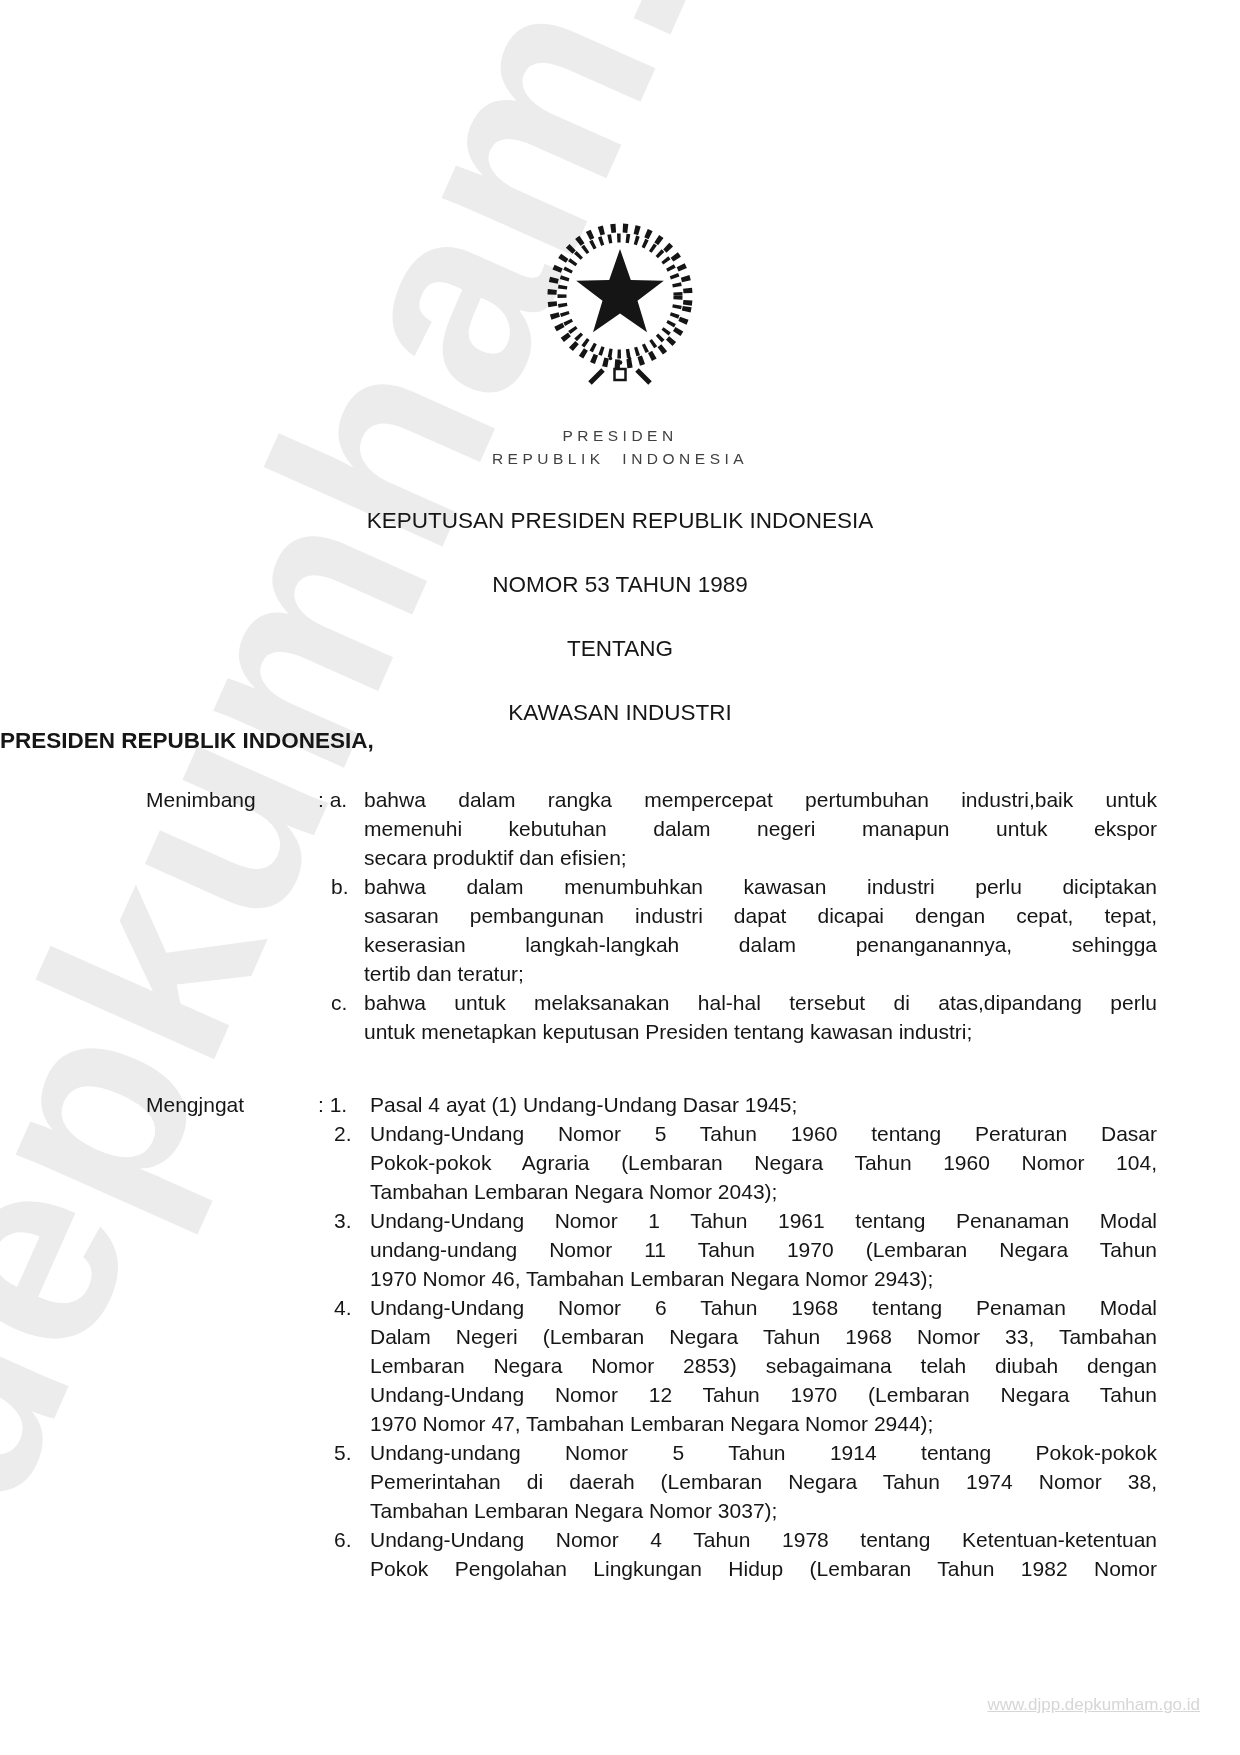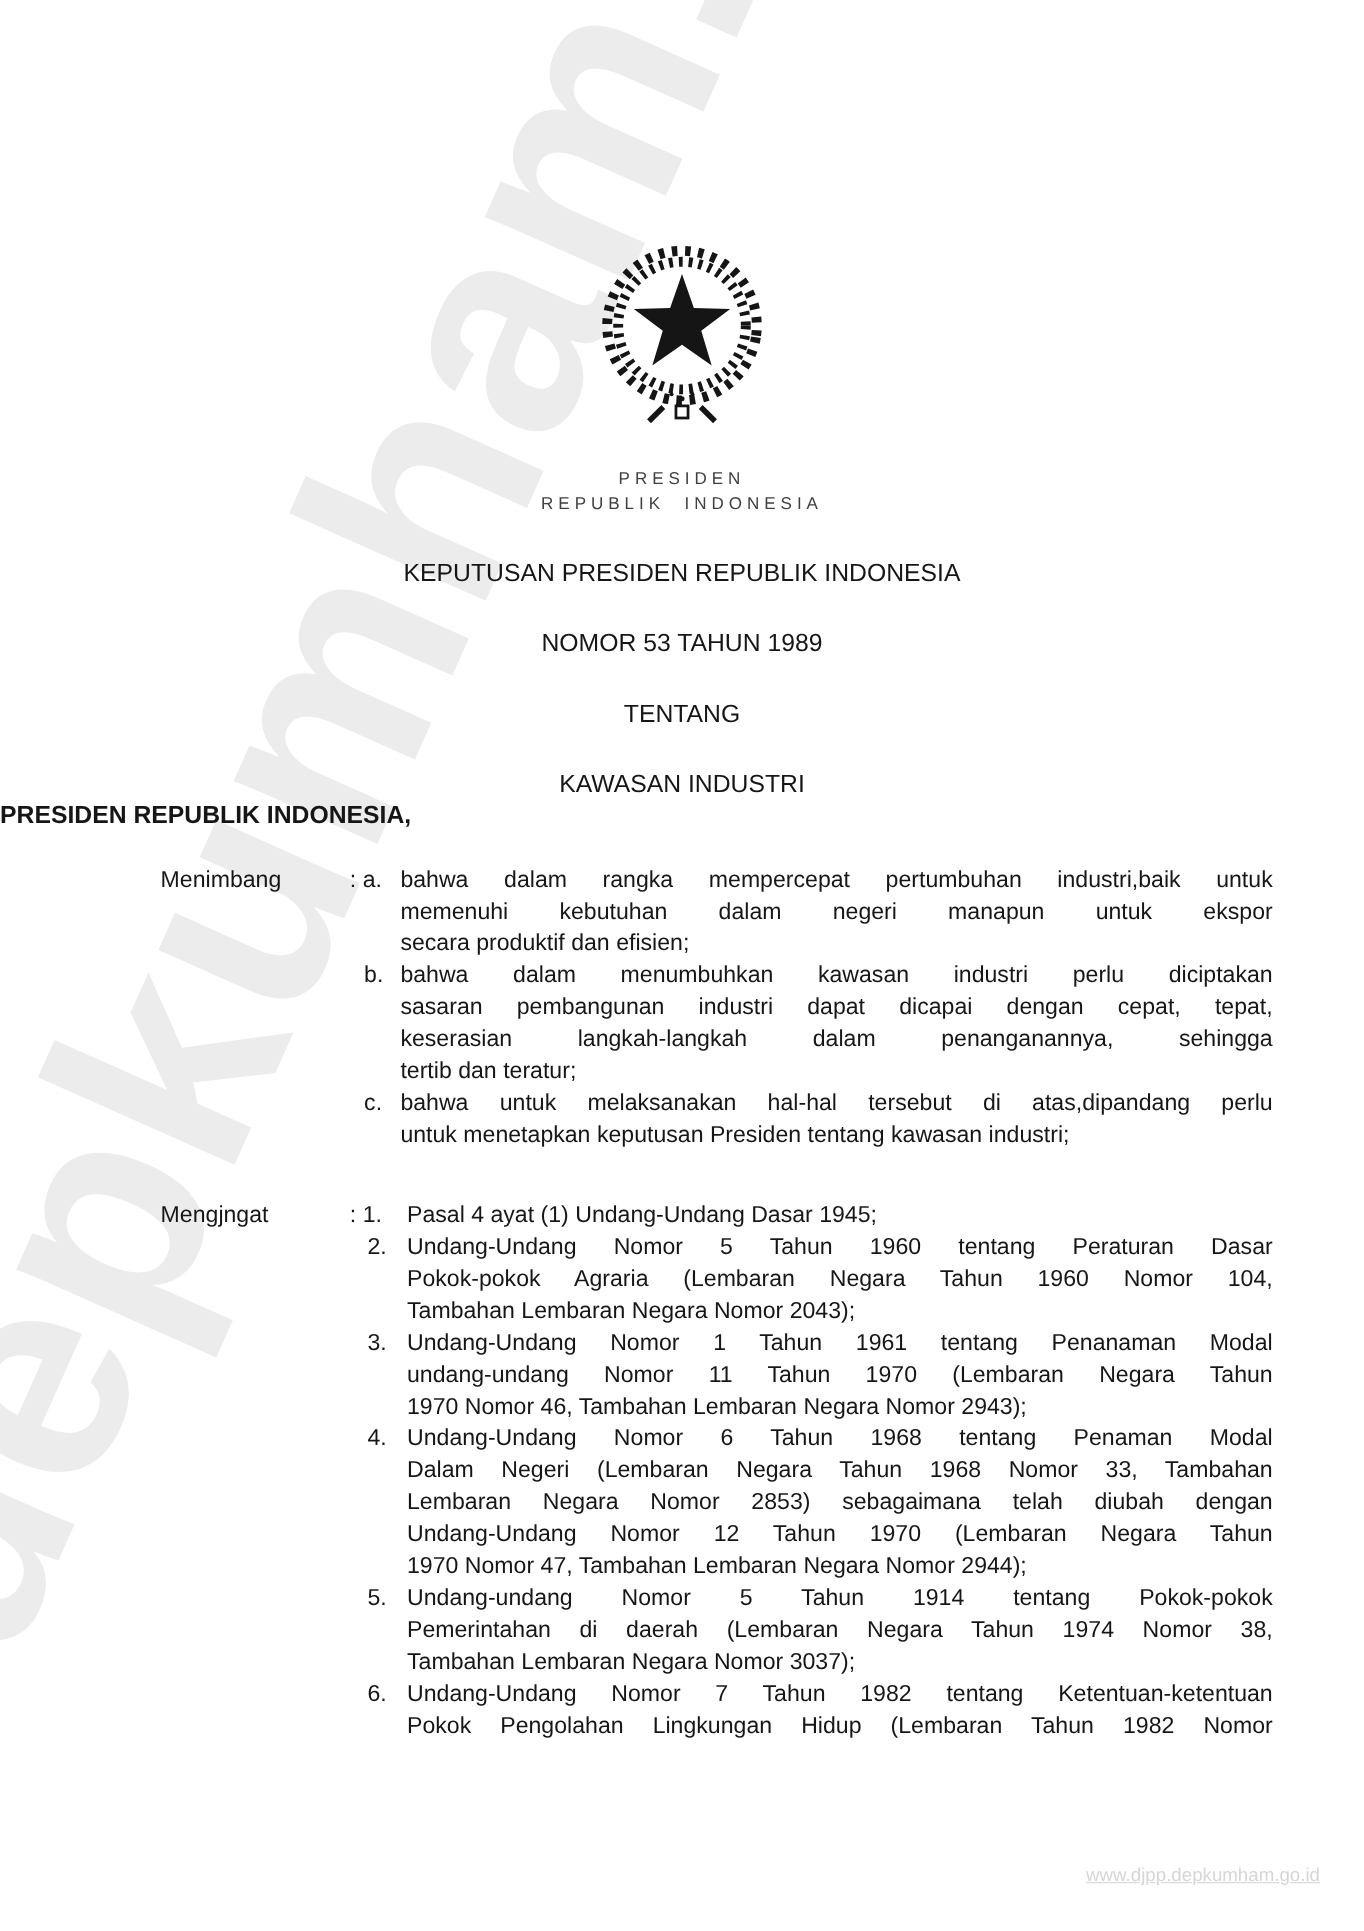--- a/index.html
+++ b/index.html
@@ -219,21 +219,21 @@
                   <div class="line">Pemerintahan di daerah (Lembaran Negara Tahun 1974 Nomor 38,</div>
 
                   <div class="line">Tambahan Lembaran Negara Nomor 3037);</div>
                 </div>
             </div>
 
             <div class="item">
               <div class="item-marker">6.</div>
               <div class="item-lines justify-all">
 
-                  <div class="line">Undang-Undang Nomor 7 Tahun 1982 tentang Ketentuan-ketentuan</div>
+                  <div class="line">Undang-Undang Nomor 4 Tahun 1978 tentang Ketentuan-ketentuan</div>
 
                   <div class="line">Pokok Pengolahan Lingkungan Hidup (Lembaran Tahun 1982 Nomor</div>
                 </div>
             </div>
           </div>
       </div>
 
     </div>
   </div>
 

